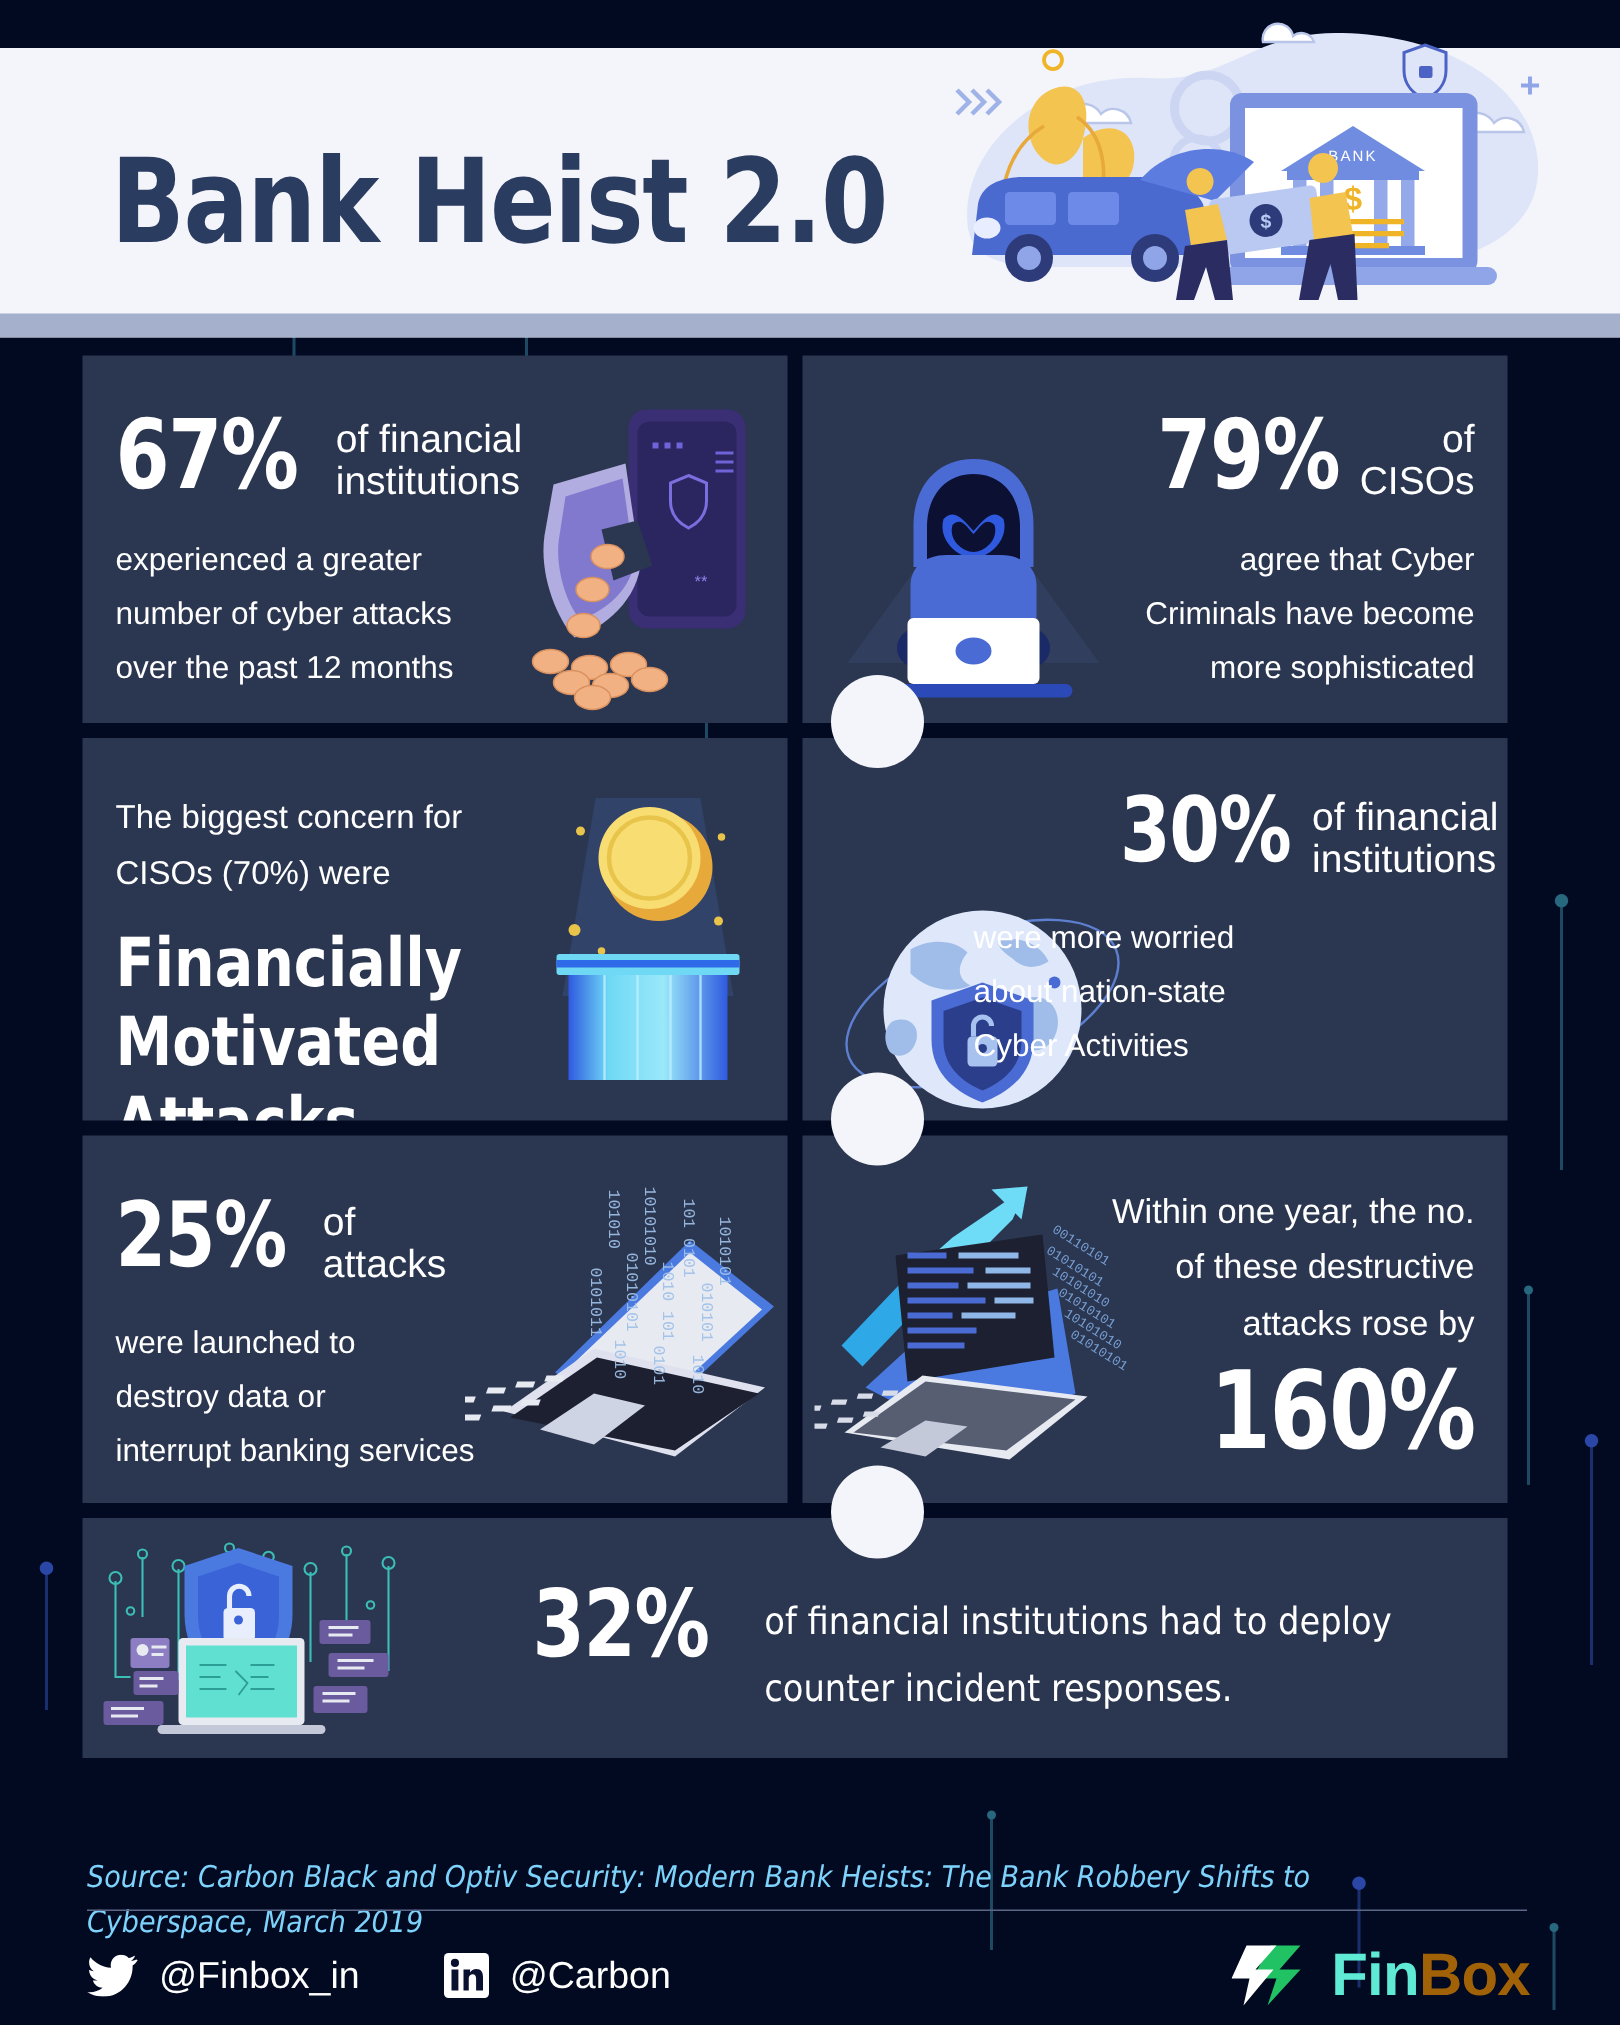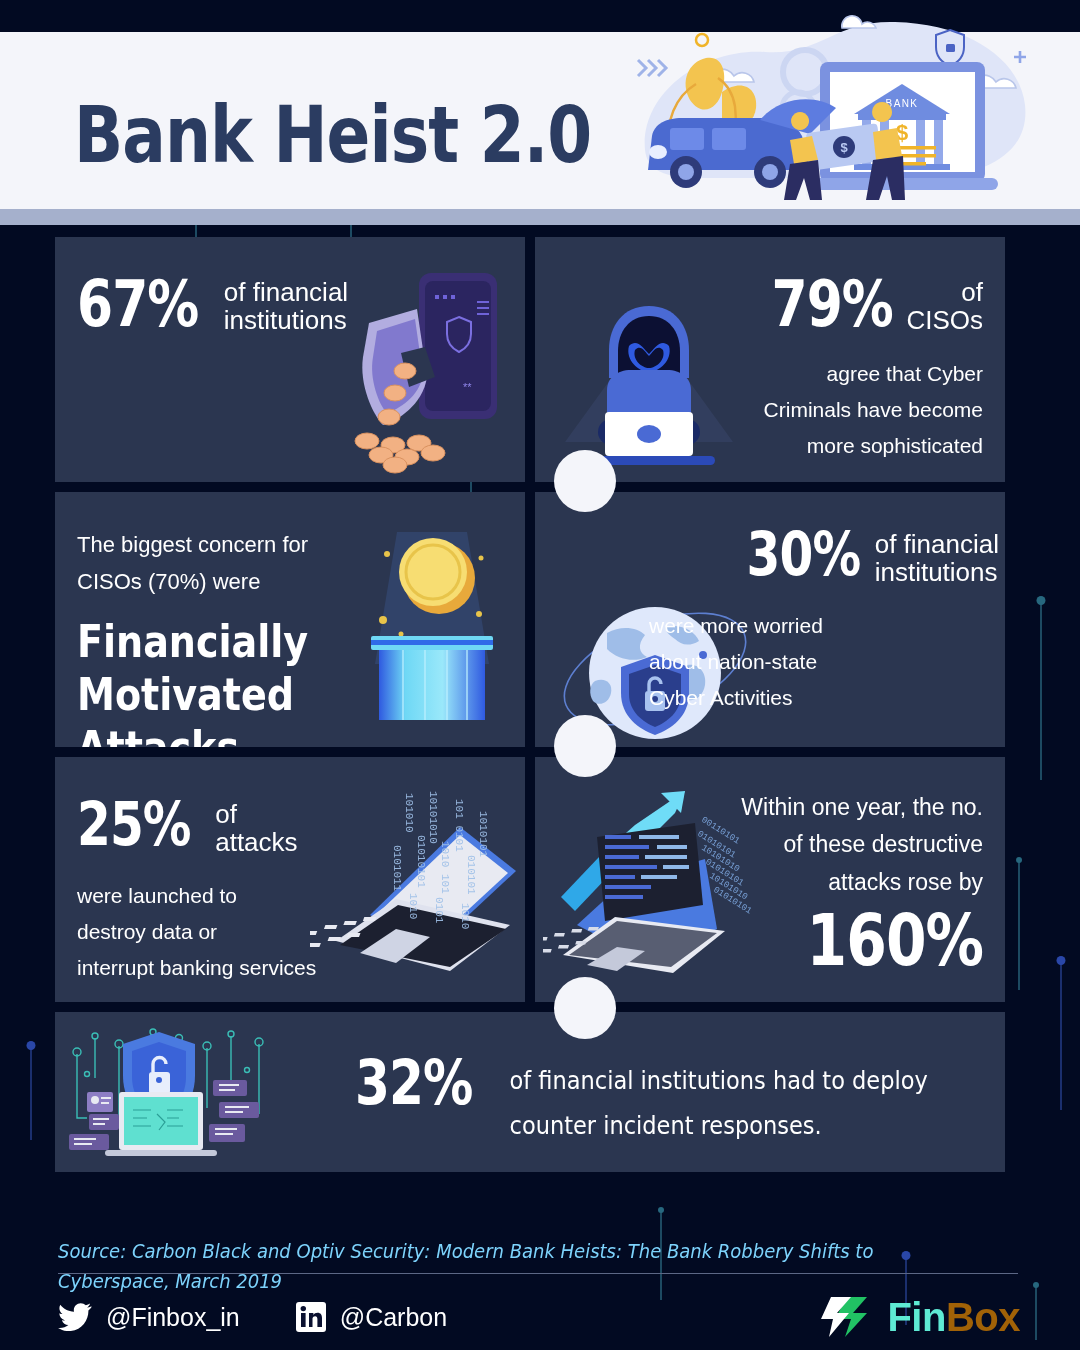--- a/index.html
+++ b/index.html
@@ -264,20 +264,23 @@
             <ellipse cx="64" cy="200" rx="12" ry="8"></ellipse>
         </g>
         <text x="132" y="126" font-family="Liberation Sans, sans-serif" font-size="11" fill="#8f85e8">**</text>
       </svg>
       <div class="c1-text">
         <div class="c1-head">
           <span class="pct">67%</span>
           <span class="lead" style="white-space:pre-line">of financial
 institutions</span>
         </div>
+        <div class="c1-body body-txt" style="white-space:pre-line">experienced a greater
+number of cyber attacks
+over the past 12 months</div>
       </div>
     </div>
 
     <div class="card half r1">
       <svg style="position:absolute;left:14px;bottom:0;width:200px;height:190px" viewBox="0 0 200 190">
         <path d="M100 34 L184 150 L16 150 Z" fill="#3c4a6e" opacity="0.45"></path>
         <path d="M100 14 c-26 0 -40 20 -40 44 v28 h80 V58 c0 -24 -14 -44 -40 -44 z" fill="#4a6ad4"></path>
         <path d="M100 24 c-20 0 -31 16 -31 35 v22 h62 V59 c0 -19 -11 -35 -31 -35 z" fill="#0c1033"></path>
         <path d="M80 54 c8 -8 14 2 20 8 c6 -6 12 -16 20 -8 c4 14 -10 26 -20 26 c-10 0 -24 -12 -20 -26 z" fill="#2f5ae0"></path>
         <path d="M86 58 c6 -6 10 2 14 6 c4 -4 8 -12 14 -6 c3 10 -7 18 -14 18 c-7 0 -17 -8 -14 -18 z" fill="#0c1033"></path>

